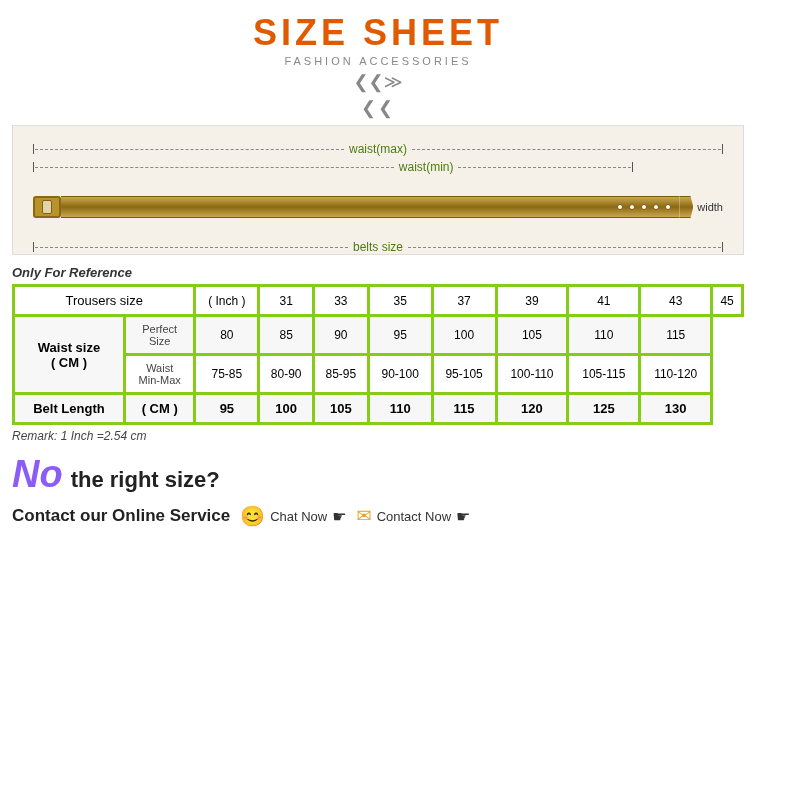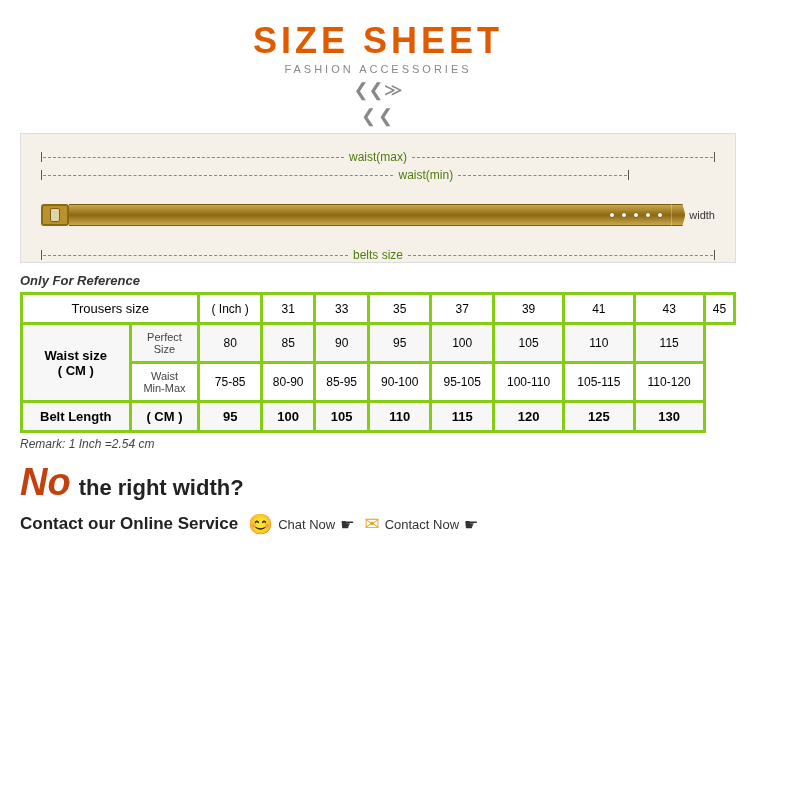--- a/index.html
+++ b/index.html
@@ -7,21 +7,21 @@
       width: 800px;
       height: 800px;
       background: #fff;
       font-family: Arial, sans-serif;
       overflow: hidden;
     }
     .page {
       width: 756px;
       height: 800px;
       background: #fff;
-      padding: 20px;
+      padding: 12px;
     }
     
     .title-section {
       text-align: center;
       margin-bottom: 4px;
     }
     .main-title {
       font-size: 36px;
       font-weight: bold;
       color: #e05a00;
@@ -185,21 +185,21 @@
     }
     .no-right-size {
       display: flex;
       align-items: baseline;
       gap: 8px;
       margin-bottom: 8px;
     }
     .no-text {
       font-size: 38px;
       font-weight: bold;
-      color: #c2410c;
+      color: #8b5cf6;
       font-style: italic;
     }
     .right-size-text {
       font-size: 22px;
       font-weight: bold;
       color: #222;
     }
     .contact-row {
       display: flex;
       align-items: center;
@@ -353,21 +353,21 @@
         <td>130</td>
       </tr>
     </tbody>
   </table>
 
   <div class="remark">Remark: 1 Inch =2.54 cm</div>
 
   <div class="bottom-section">
     <div class="no-right-size">
       <span class="no-text">No</span>
-      <span class="right-size-text">the right width?</span>
+      <span class="right-size-text">the right size?</span>
     </div>
     <div class="contact-row">
       <span class="contact-label">Contact our Online Service</span>
       <button class="chat-btn">
         <span class="chat-icon">😊</span>
         <span>Chat Now</span>
         <span class="hand-icon">☛</span>
       </button>
       <button class="contact-btn">
         <span class="mail-icon">✉</span>

